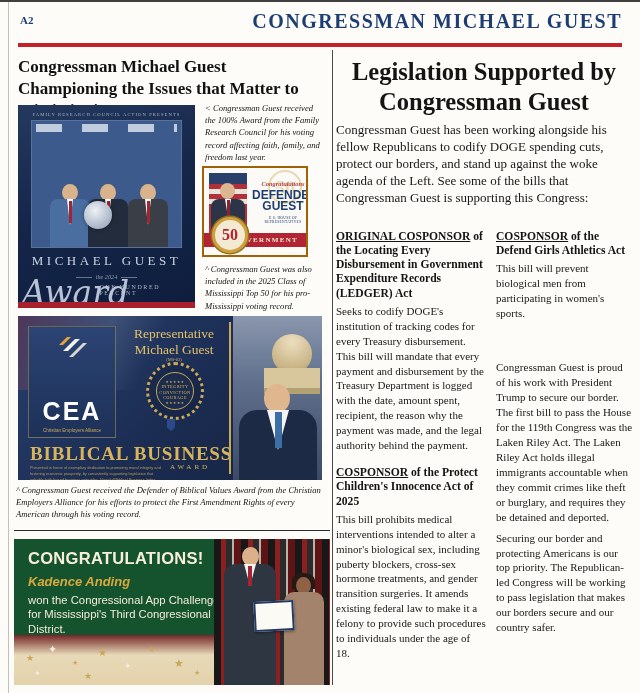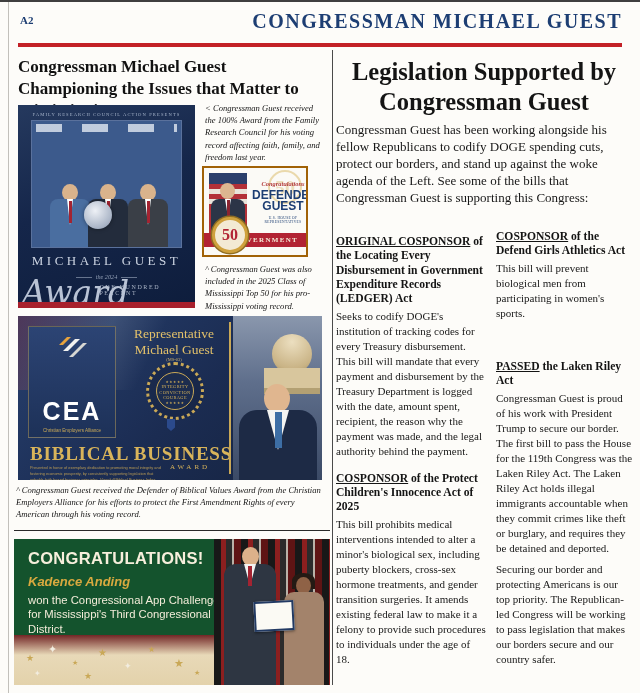--- a/index.html
+++ b/index.html
@@ -150,21 +150,21 @@
   .cwoman .hair { position:absolute; left:10px; top:0; width:23px; height:16px; border-radius:50% 50% 0 0; background:#241a14; }
   .cwoman .bd { position:absolute; left:2px; top:19px; width:40px; height:94px; border-radius:10px 10px 0 0; background:#a3836b; }
   .cert { position:absolute; left:40px; top:62px; width:40px; height:30px; background:#fbfaf4;
           border:2px solid #223a63; transform:rotate(-3deg); box-shadow:0 1px 3px rgba(0,0,0,.5); }
 
   
   .rh { position:absolute; left:336px; top:55px; width:296px; text-align:center; font-size:24.5px;
         font-weight:bold; color:#141414; line-height:1.22; }
   .intro { position:absolute; left:336px; top:120px; width:298px; font-size:13px; line-height:1.3;
            color:#181818; }
-  .cols { position:absolute; left:336px; top:228px; width:298px; display:flex; gap:10px;align-items:flex-end; }
+  .cols { position:absolute; left:336px; top:228px; width:298px; display:flex; gap:10px; }
   .col-a { width:150px; } .col-b { width:138px; }
   .sec { margin-bottom:13px; }
   .sec-h { font-size:11.6px; font-weight:bold; color:#141414; line-height:1.22; margin-bottom:3px; }
   .sec-h .u { text-decoration:underline; }
   .sec p { font-size:11px; line-height:1.36; color:#181818; margin-bottom:6px; }
   .gap { height:26px; }
 </style>
 </head>
 <body>
 
@@ -317,21 +317,18 @@
     </div>
     <div class="col-b">
       <div class="sec">
         <div class="sec-h">
           <span class="u">COSPONSOR</span><span> of the Defend Girls Athletics Act</span>
         </div>
         <p>This bill will prevent biological men from participating in women's sports.</p>
       </div>
       <div class="gap"></div>
       <div class="sec">
-        <div class="sec-h">
-          <span class="u">PASSED</span><span> the Laken Riley Act</span>
-        </div>
         <p>Congressman Guest is proud of his work with President Trump to secure our border. The first bill to pass the House for the 119th Congress was the Laken Riley Act. The Laken Riley Act holds illegal immigrants accountable when they commit crimes like theft or burglary, and requires they be detained and deported.</p>
         <p>Securing our border and protecting Americans is our top priority. The Republican-led Congress will be working to pass legislation that makes our borders secure and our country safer.</p>
       </div>
     </div>
   </div>
 </div>
 
 </body></html>

